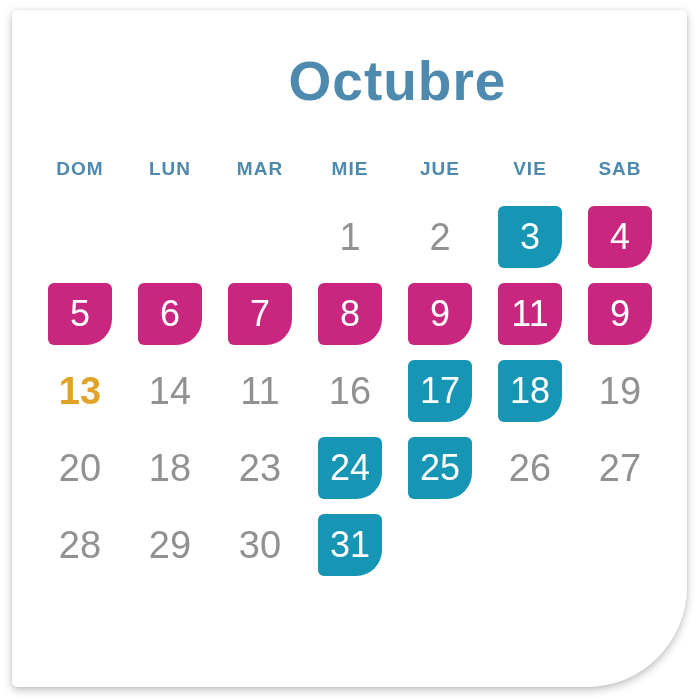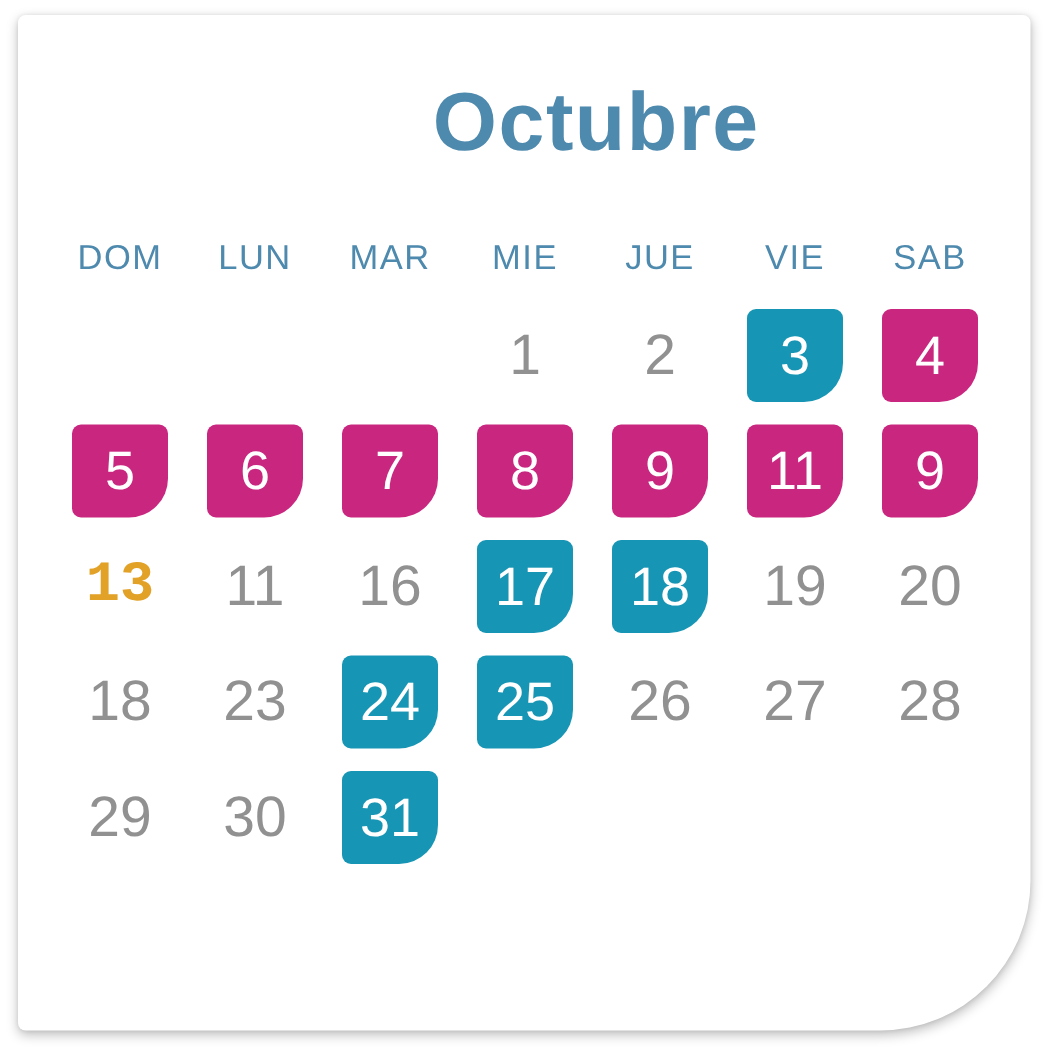--- a/index.html
+++ b/index.html
@@ -43,22 +43,22 @@
   .weekdays {
     position: absolute;
     top: 148px;
     left: 23px;
     width: 630px;
     display: grid;
     grid-template-columns: repeat(7, 90px);
   }
   .wd {
     text-align: center;
-    font-size: 23px;
-    font-weight: normal;
+    font-size: 19px;
+    font-weight: bold;
     letter-spacing: 1px;
     color: var(--heading-blue, #4E89AE);
   }
   .grid {
     position: absolute;
     top: 188px;
     left: 23px;
     width: 630px;
     display: grid;
     grid-template-columns: repeat(7, 90px);
@@ -89,21 +89,20 @@
   .tile.magenta {
     background: var(--magenta, #C9267F);
     border-radius: 6px 6px 26px 6px;
     color: var(--tile-text, #ffffff);
     font-size: 36px;
   }
   .tile.orange-text {
     color: var(--orange, #E2A127);
     font-weight: bold;
     font-size: 38px;
-    font-family: Liberation Mono, monospace;
   }
 </style>
 </head>
 <body>
 
 <div class="stage">
   <div class="card">
     <h1 class="title">Octubre</h1>
     <div class="weekdays" id="weekdays">
         <div class="wd">DOM</div>
@@ -148,20 +147,23 @@
         <div class="cell">
           <div class="tile magenta">11</div>
         </div>
         <div class="cell">
           <div class="tile magenta">9</div>
         </div>
         <div class="cell">
           <div class="tile orange-text">13</div>
         </div>
         <div class="cell">
+          <div class="tile plain">14</div>
+        </div>
+        <div class="cell">
           <div class="tile plain">11</div>
         </div>
         <div class="cell">
           <div class="tile plain">16</div>
         </div>
         <div class="cell">
           <div class="tile teal">17</div>
         </div>
         <div class="cell">
           <div class="tile teal">18</div>

